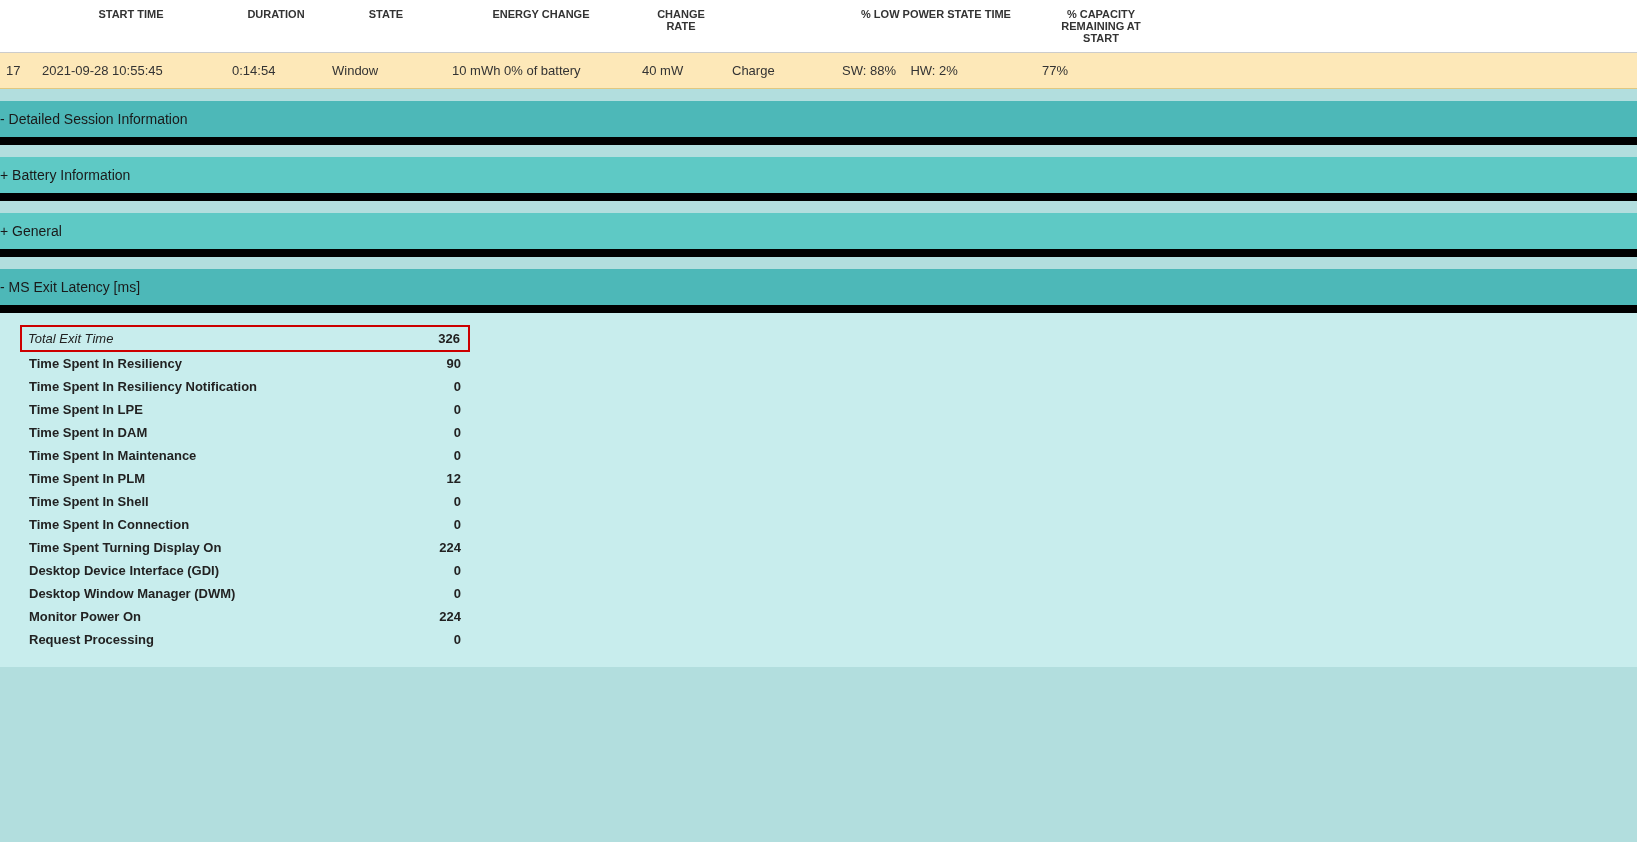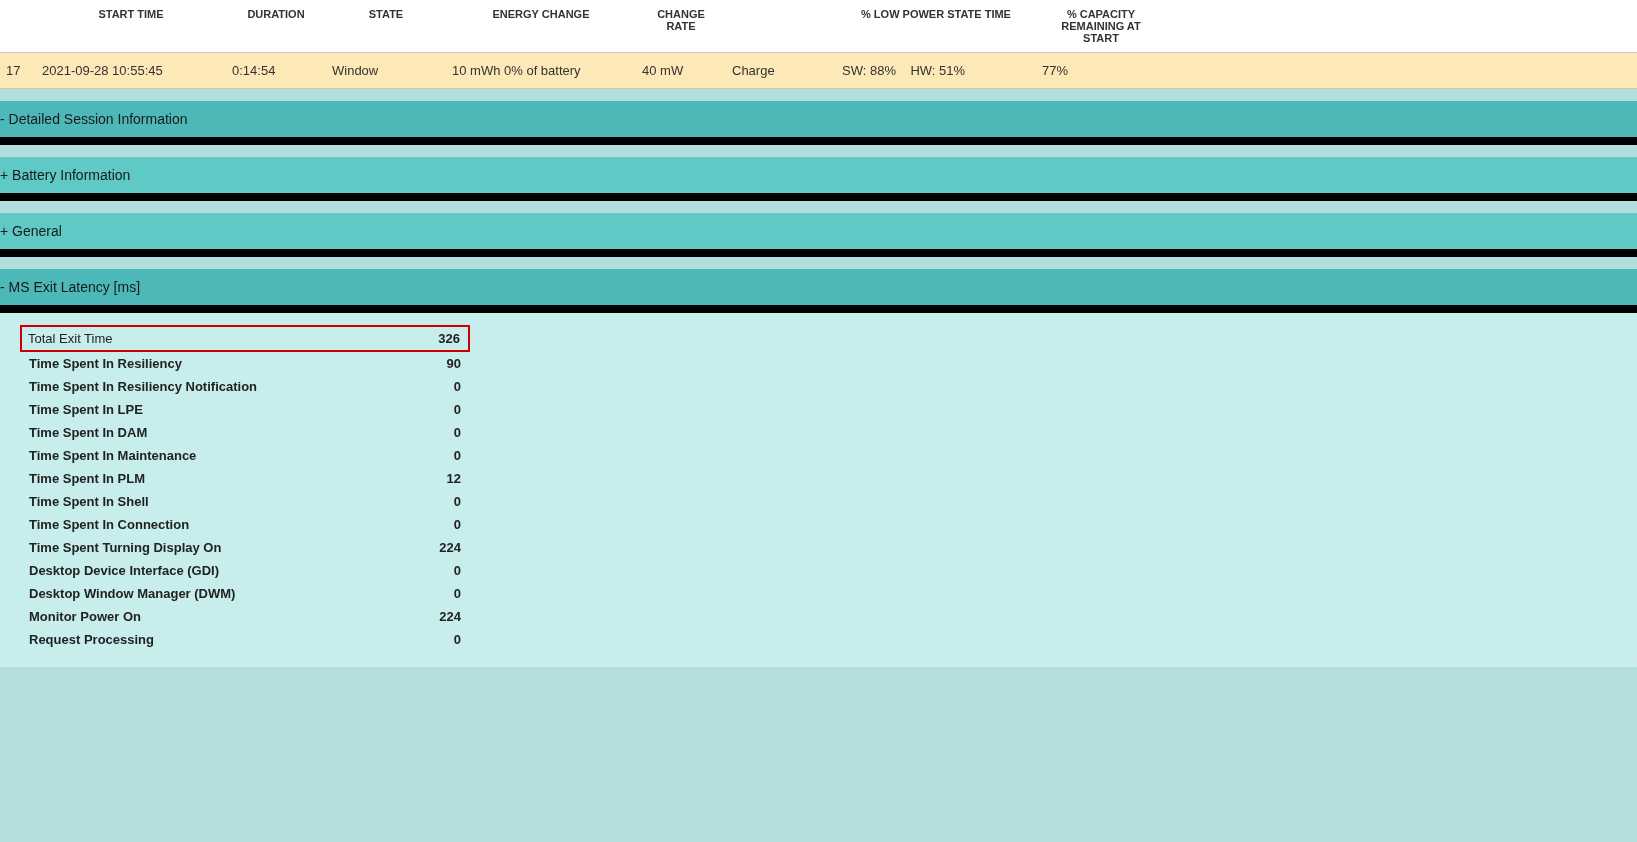--- a/index.html
+++ b/index.html
@@ -93,20 +93,21 @@
     }
 
     .highlighted-row td {
       border: 2px solid #cc0000;
       font-weight: 600;
     }
 
     .highlighted-row td:first-child {
       border-right: none;
       padding-left: 6px;
+      font-style: italic;
     }
 
     .highlighted-row td:last-child {
       border-left: none;
     }
 
     .metrics-table tr:not(.highlighted-row) td {
       font-weight: 600;
     }
 
@@ -139,21 +140,21 @@
     <div class="data-cell col-num">17</div>
     <div class="data-cell col-start">2021-09-28  10:55:45</div>
     <div class="data-cell col-dur">0:14:54</div>
     <div class="data-cell col-state">Window</div>
     <div class="data-cell col-energy">10 mWh 0% of battery</div>
     <div class="data-cell col-rate">40 mW</div>
     <div class="data-cell col-charge">Charge</div>
     <div class="data-cell col-lps">
       <span>SW: 88%</span>
       &nbsp;&nbsp;
-      <span>HW: 51%</span>
+      <span>HW: 2%</span>
     </div>
     <div class="data-cell col-cap">77%</div>
   </div>
 </div>
 
 <div class="section-gap"></div>
 <div class="section-header">- Detailed Session Information</div>
 
 <div class="section-gap"></div>
 <div class="section-header collapsed">+ Battery Information</div>

